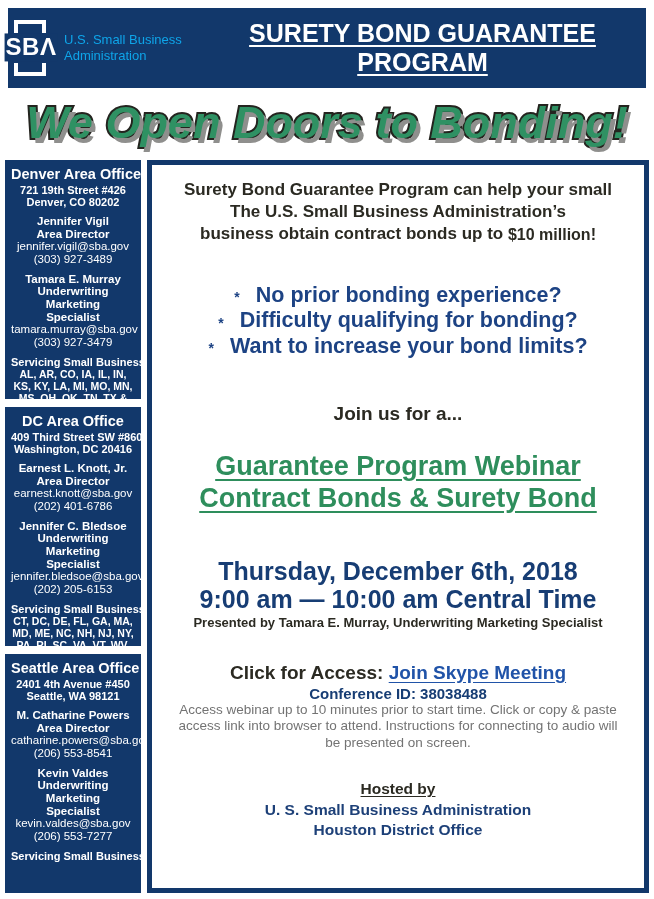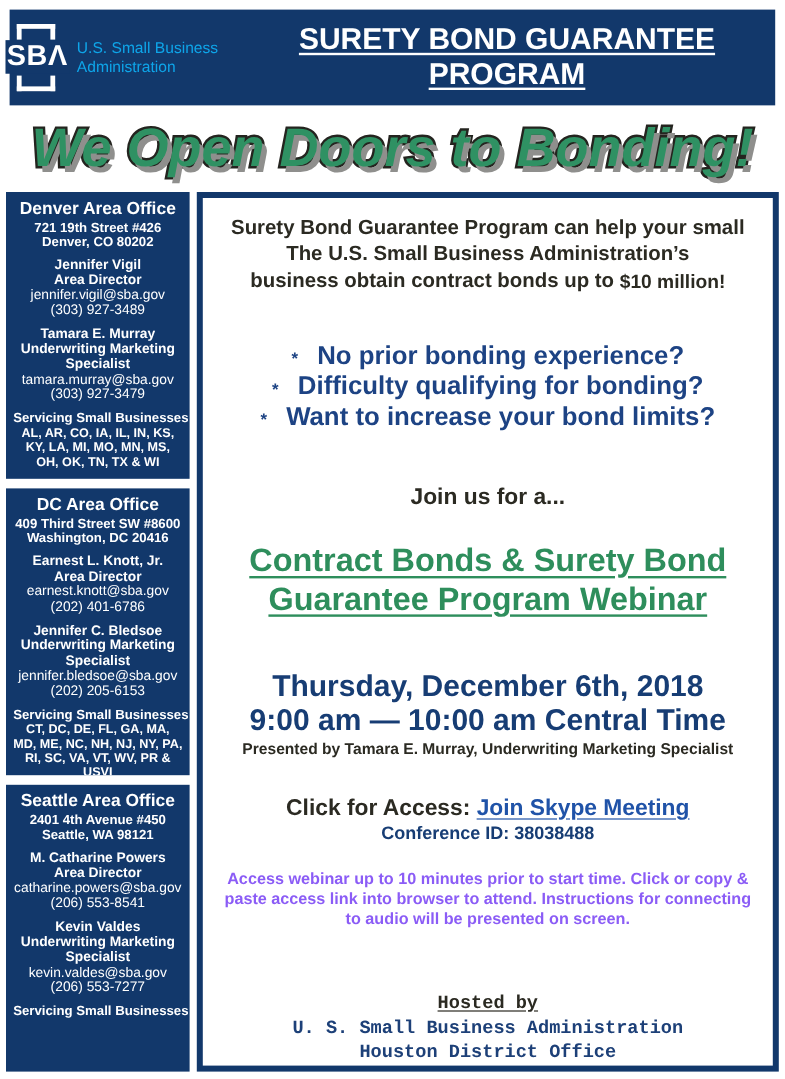--- a/index.html
+++ b/index.html
@@ -67,21 +67,21 @@
     letter-spacing: 0px;
   }
 
   
   .content-row {
     display: flex; gap: 6px;
     margin: 2px 5px 0 5px;
     height: 733px;
   }
   .sidebar {
-    width: 153px; flex: 0 0 auto;
+    width: 136px; flex: 0 0 auto;
     display: flex; flex-direction: column; gap: 8px;
   }
   .office-card {
     flex: 1 1 0;
     background: #12386b; color: #fff;
     padding: 7px 6px; text-align: center;
     overflow: hidden;
     line-height: 1.1;
   }
   .office-name { font-size: 14.5px; font-weight: bold; white-space: nowrap; margin-bottom: 1px; }
@@ -129,27 +129,26 @@
   .presenter { font-size: 13px; font-weight: bold; color: #2b2a22; margin-top: 2px; }
 
   .access-line { margin-top: 32px; font-size: 19px; font-weight: bold; color: #2b2a22; }
   .skype-link {
     color: #2053a8; text-decoration: underline; text-underline-offset: 3px;
     cursor: pointer;
   }
   .conference-id { font-size: 15px; font-weight: bold; color: #173d74; margin-top: 1px; }
 
   .access-note {
-    margin-top: 22px;
-    font-size: 13.5px; font-weight: bold; color: #8b5cf6;
+    font-size: 13.5px; font-weight: normal; color: #737373;
     line-height: 1.22;
     padding: 0 4px;
   }
 
-  .footer { margin-top: 52px; color: #1d4078; font-weight: bold; font-size: 15.5px; line-height: 1.32; font-family: Liberation Mono, monospace; }
+  .footer { margin-top: 28px; color: #1d4078; font-weight: bold; font-size: 15.5px; line-height: 1.32; }
   .hosted-by {
     color: #2b2a22; text-decoration: underline; text-underline-offset: 2px;
     display: inline-block;
   }
 </style>
 </head>
 <body>
 
 <div class="page">
 
@@ -268,22 +267,22 @@
         </div>
         <div class="bullet">
           <span class="asterisk">*</span>
           <span>Want to increase your bond limits?</span>
         </div>
       </div>
 
       <div class="join-line">Join us for a...</div>
 
       <div class="webinar-title">
+        <div>Guarantee Program Webinar</div>
         <div>Contract Bonds &amp; Surety Bond</div>
-        <div>Guarantee Program Webinar</div>
       </div>
 
       <div class="when">
         <div>Thursday, December 6th, 2018</div>
         <div>9:00 am — 10:00 am Central Time</div>
       </div>
       <div class="presenter">Presented by Tamara E. Murray, Underwriting Marketing Specialist</div>
 
       <div class="access-line">
         <span>Click for Access: </span><span class="skype-link">Join Skype Meeting</span>

